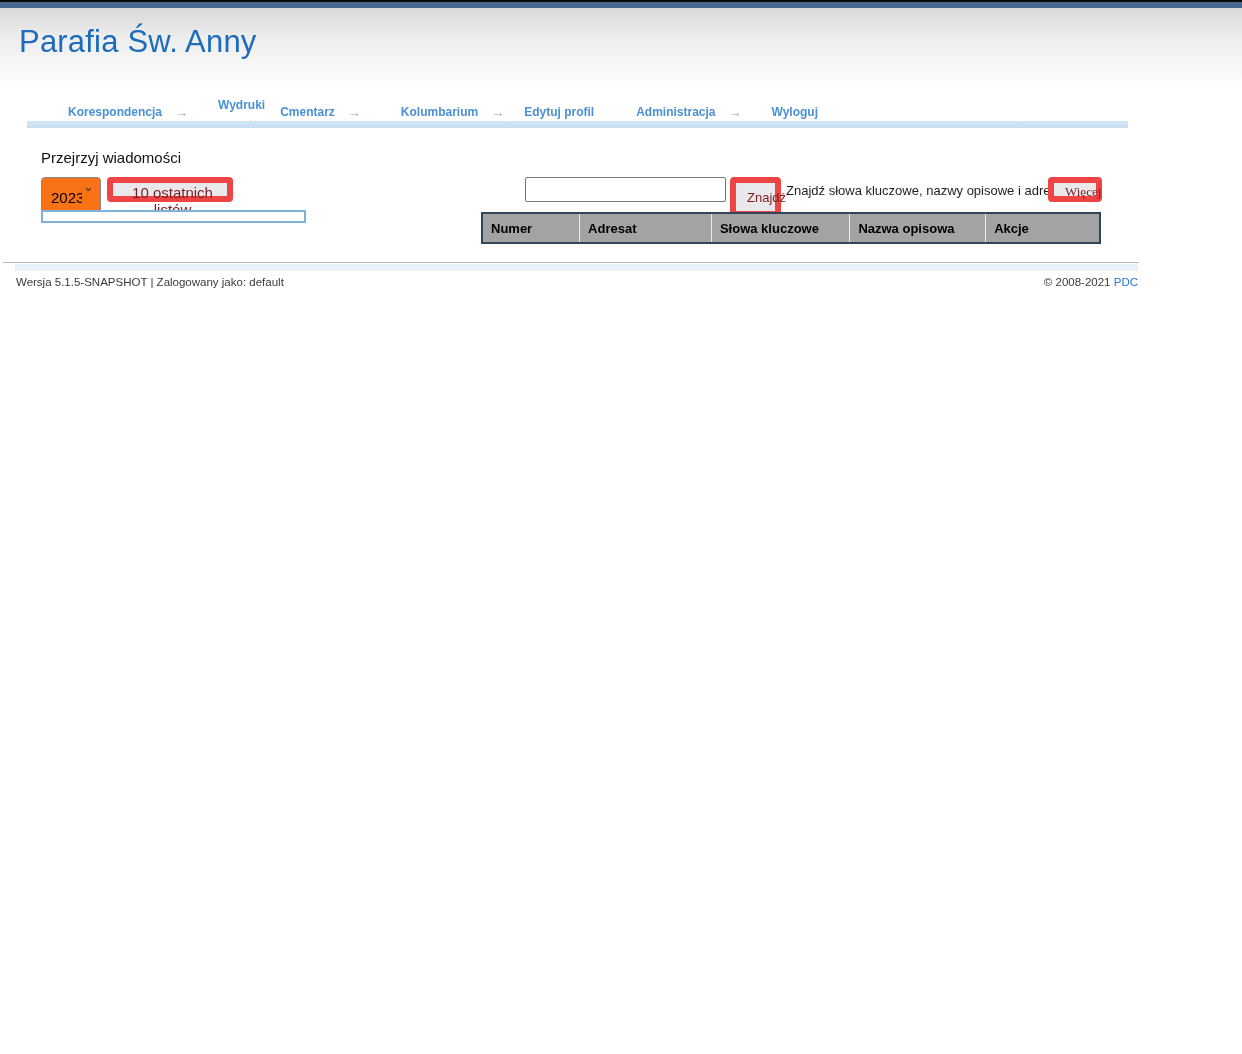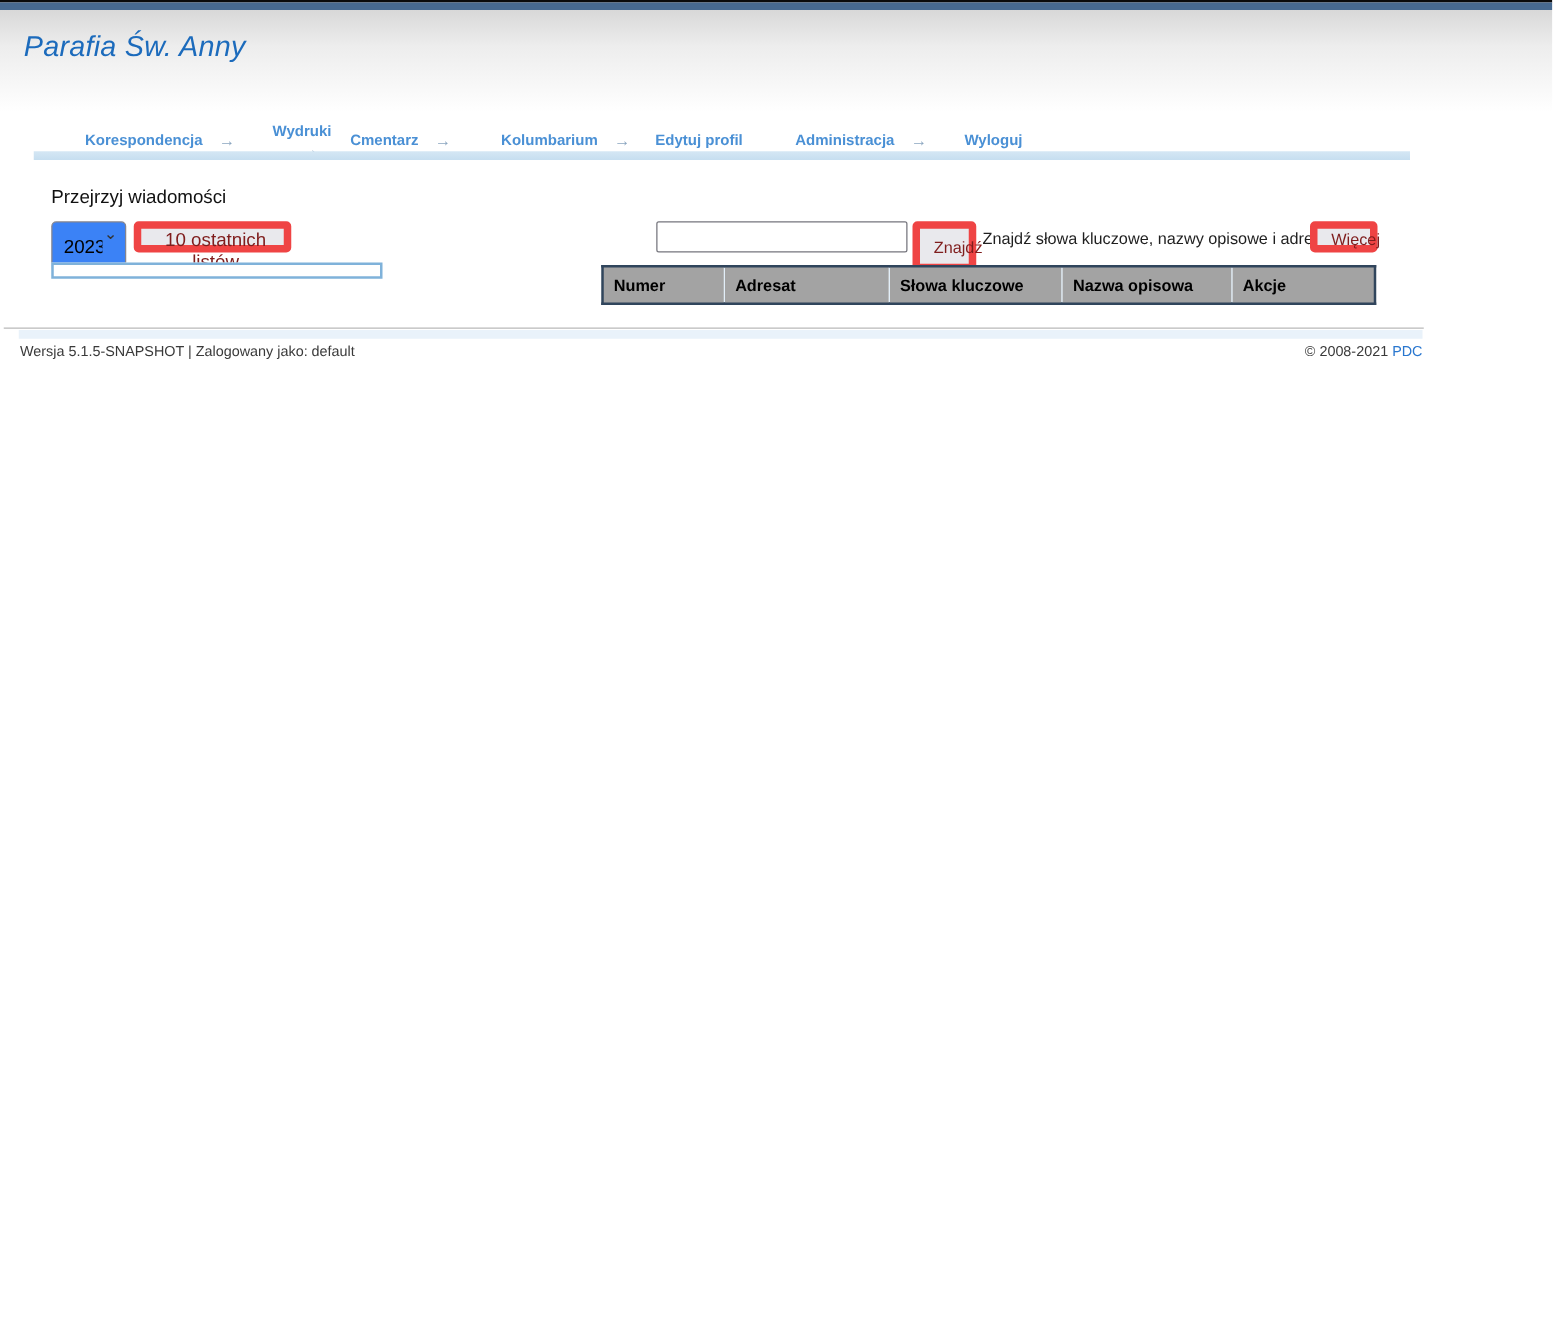--- a/index.html
+++ b/index.html
@@ -4,58 +4,58 @@
 <style>
   html,body{margin:0;padding:0;background:#ffffff;}
   .page{position:relative;width:1242px;height:1054px;background:#ffffff;overflow:hidden;
         font-family:"Liberation Sans",sans-serif;color:#000;}
 
   
   .bar-black{position:absolute;top:0;left:0;width:1242px;height:2px;background:#0a0a0a;}
   .bar-steel{position:absolute;top:2px;left:0;width:1242px;height:6px;background:#47698f;}
   .header{position:absolute;top:8px;left:0;width:1242px;height:82px;
           background:linear-gradient(to bottom,#d8d8d8 0%,#ededed 35%,#ffffff 100%);}
-  .site-title{position:absolute;top:16px;left:19px;font-size:23px;font-weight:400;
-              color:#1c6bbc;letter-spacing:0.2px;font-style:italic;}
+  .site-title{position:absolute;top:16px;left:19px;font-size:31px;font-weight:400;
+              color:#1c6bbc;letter-spacing:0.2px;}
 
   
   .nav{position:absolute;top:103px;left:0;width:1028px;height:18px;display:flex;
        align-items:center;padding-left:68px;box-sizing:border-box;}
   .nav-item{display:inline-flex;align-items:center;cursor:pointer;}
   .nav-label{font-size:12px;font-weight:bold;color:#4a90d5;}
   .nav-arrow{font-size:13px;color:#8ba6c0;margin-left:13px;}
   .ni0{margin-right:30px;} .ni1{margin-right:15px;flex-direction:column;} .ni2{margin-right:40px;}
   .ni3{margin-right:20px;} .ni4{margin-right:42px;} .ni5{margin-right:30px;}
   .nav-bar{position:absolute;top:121px;left:27px;width:1101px;height:7px;
            background:linear-gradient(to bottom,#d5e7f4,#c6def0);}
 
   
   .content-heading{position:absolute;top:149px;left:41px;font-size:15px;font-weight:400;color:#111;}
 
   .select-wrap{position:absolute;top:177px;left:41px;width:60px;height:25px;}
   .year-select{appearance:none;-webkit-appearance:none;width:60px;height:41px;
-        background:#3b82f6;border:1px solid #84848e;border-radius:4px;
+        background:#f97316;border:1px solid #84848e;border-radius:4px;
         font-family:"Liberation Sans",sans-serif;font-size:15px;color:#000;
         padding:0 18px 0 9px;box-sizing:border-box;}
   .chevron{position:absolute;right:7px;top:2px;font-size:13px;color:#333;pointer-events:none;}
 
   .btn{background:#e9e9ed;border:6px solid #ef4444;border-radius:4px;color:#7f1d1d;
        font-family:"Liberation Sans",sans-serif;cursor:pointer;box-sizing:border-box;padding-left:11px;}
   .btn-last{position:absolute;top:177px;left:107px;width:126px;height:25px;font-size:15px;}
 
   .filter-input{position:absolute;top:210px;left:41px;width:265px;height:13px;
         border:2px solid #7fb2da;box-sizing:border-box;background:#fff;padding:0 3px;
         font-size:9px;font-family:"Liberation Sans",sans-serif;}
 
   .search-input{position:absolute;top:177px;left:525px;width:201px;height:25px;
         border:1px solid #75757d;box-sizing:border-box;border-radius:2px;background:#fff;
         font-size:13px;font-family:"Liberation Sans",sans-serif;padding:0 6px;}
   .btn-find{position:absolute;top:177px;left:730px;width:51px;height:40px;font-size:13px;}
   .search-hint{position:absolute;top:183px;left:786px;font-size:13px;color:#1f1f1f;}
-  .btn-more{position:absolute;top:177px;left:1048px;width:54px;height:25px;font-size:13px;}
+  .btn-more{position:absolute;top:177px;left:1048px;width:54px;height:25px;font-size:13px;font-family:Liberation Serif, serif;}
 
   
   .msg-table{position:absolute;top:212px;left:481px;width:620px;border-collapse:collapse;
         border:2px solid #30455c;}
   .msg-table th{background:#a3a3a3;text-align:left;font-size:13px;font-weight:bold;color:#000;
         padding:7px 8px 6px 8px;border-right:1px solid #e2eef8;}
   .msg-table th:last-child{border-right:none;}
   .col-numer{width:89px;} .col-adresat{width:130px;} .col-slowa{width:136px;}
   .col-nazwa{width:134px;} .col-akcje{width:111px;}
 

